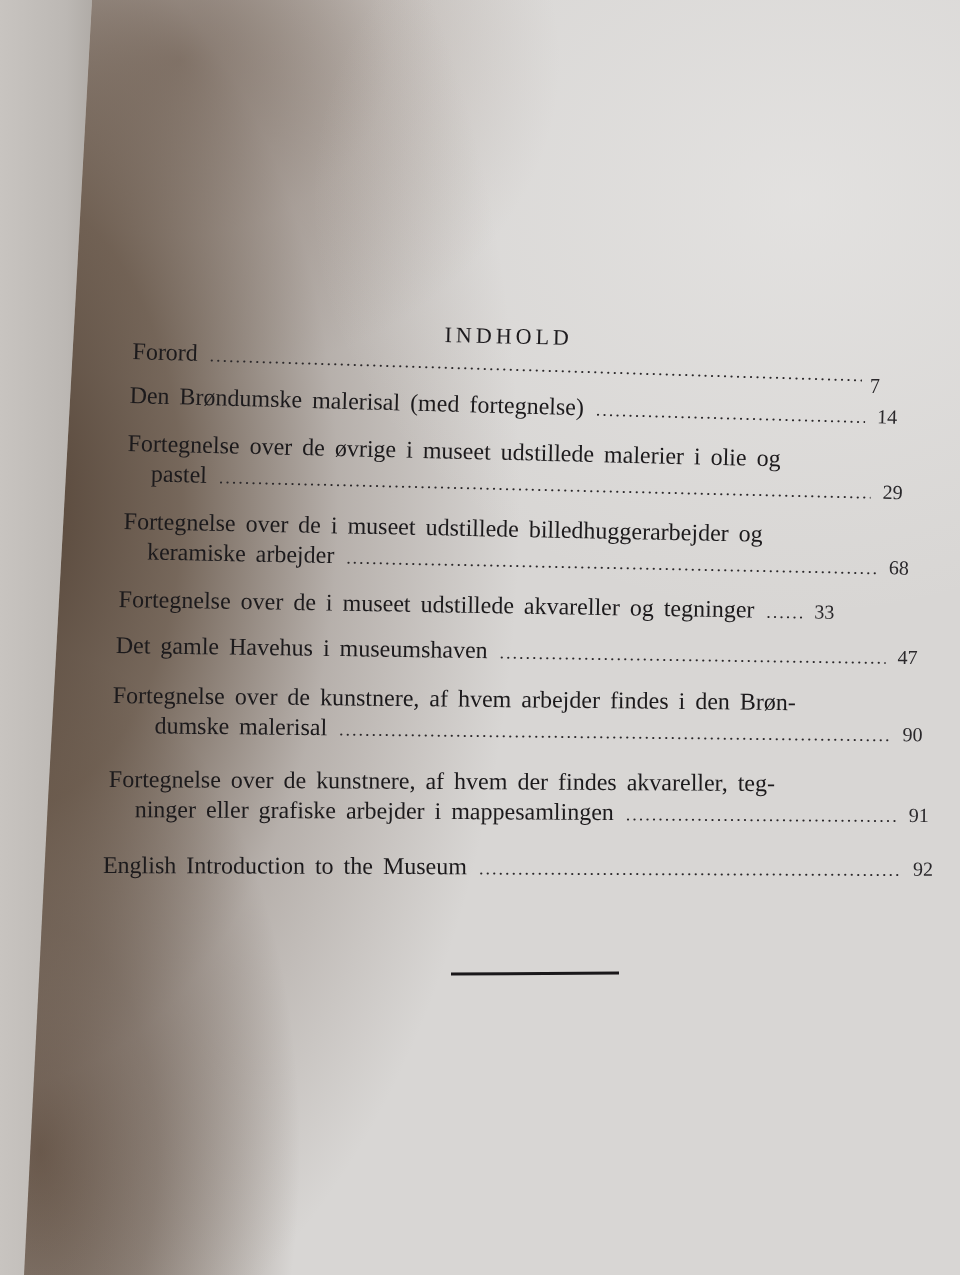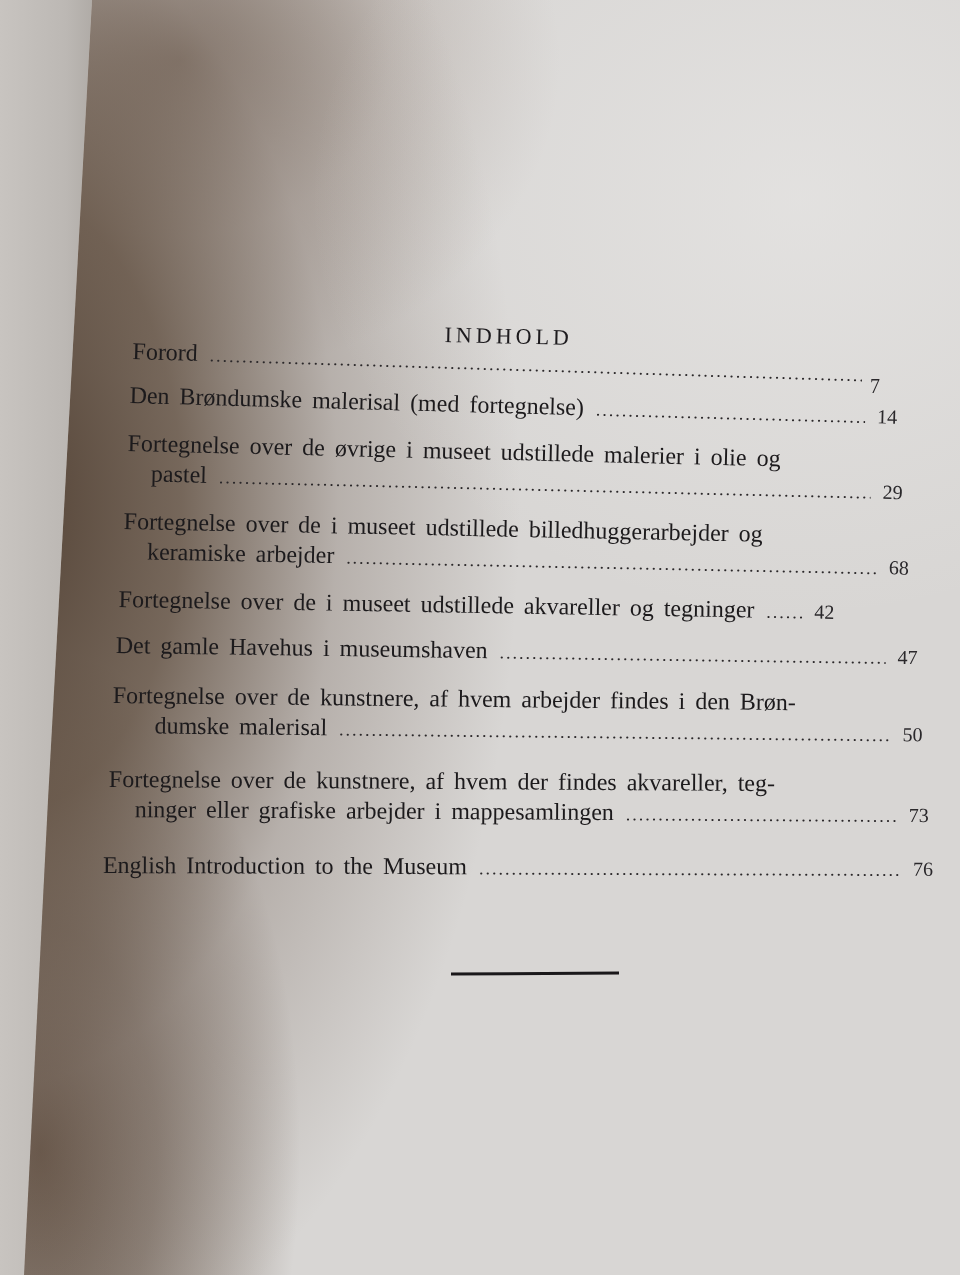--- a/index.html
+++ b/index.html
@@ -158,56 +158,56 @@
       <span>keramiske arbejder</span>
       <span class="dots"></span>
       <span class="pg">68</span>
     </div>
   </div>
 
   <div class="entry" style="left:119px; top:584px; width:794px; transform:rotate(0.95deg);">
     <div class="line">
       <span>Fortegnelse over de i museet udstillede akvareller og tegninger</span>
       <span class="dots" style="flex:0 0 36px;"></span>
-      <span class="pg">42</span>
+      <span class="pg">33</span>
     </div>
   </div>
 
   <div class="entry" style="left:116px; top:630px; width:802px; transform:rotate(0.8deg);">
     <div class="line">
       <span>Det gamle Havehus i museumshaven</span>
       <span class="dots"></span>
       <span class="pg">47</span>
     </div>
   </div>
 
   <div class="entry" style="left:113px; top:680px; width:810px; transform:rotate(0.6deg);">
     <div class="line">
       <span>Fortegnelse over de kunstnere, af hvem arbejder findes i den Brøn-</span>
     </div>
     <div class="line indent" style="padding-left:42px;">
       <span>dumske malerisal</span>
       <span class="dots"></span>
-      <span class="pg">50</span>
+      <span class="pg">90</span>
     </div>
   </div>
 
   <div class="entry" style="left:109px; top:764px; width:820px; transform:rotate(0.35deg);">
     <div class="line">
       <span>Fortegnelse over de kunstnere, af hvem der findes akvareller, teg-</span>
     </div>
     <div class="line indent" style="padding-left:26px;">
       <span>ninger eller grafiske arbejder i mappesamlingen</span>
       <span class="dots"></span>
-      <span class="pg">73</span>
+      <span class="pg">91</span>
     </div>
   </div>
 
   <div class="entry" style="left:103px; top:850px; width:830px; transform:rotate(0.2deg);">
     <div class="line">
       <span>English Introduction to the Museum</span>
       <span class="dots"></span>
-      <span class="pg">76</span>
+      <span class="pg">92</span>
     </div>
   </div>
 
   <div class="rule"></div>
 </div>
 
 </body></html>

